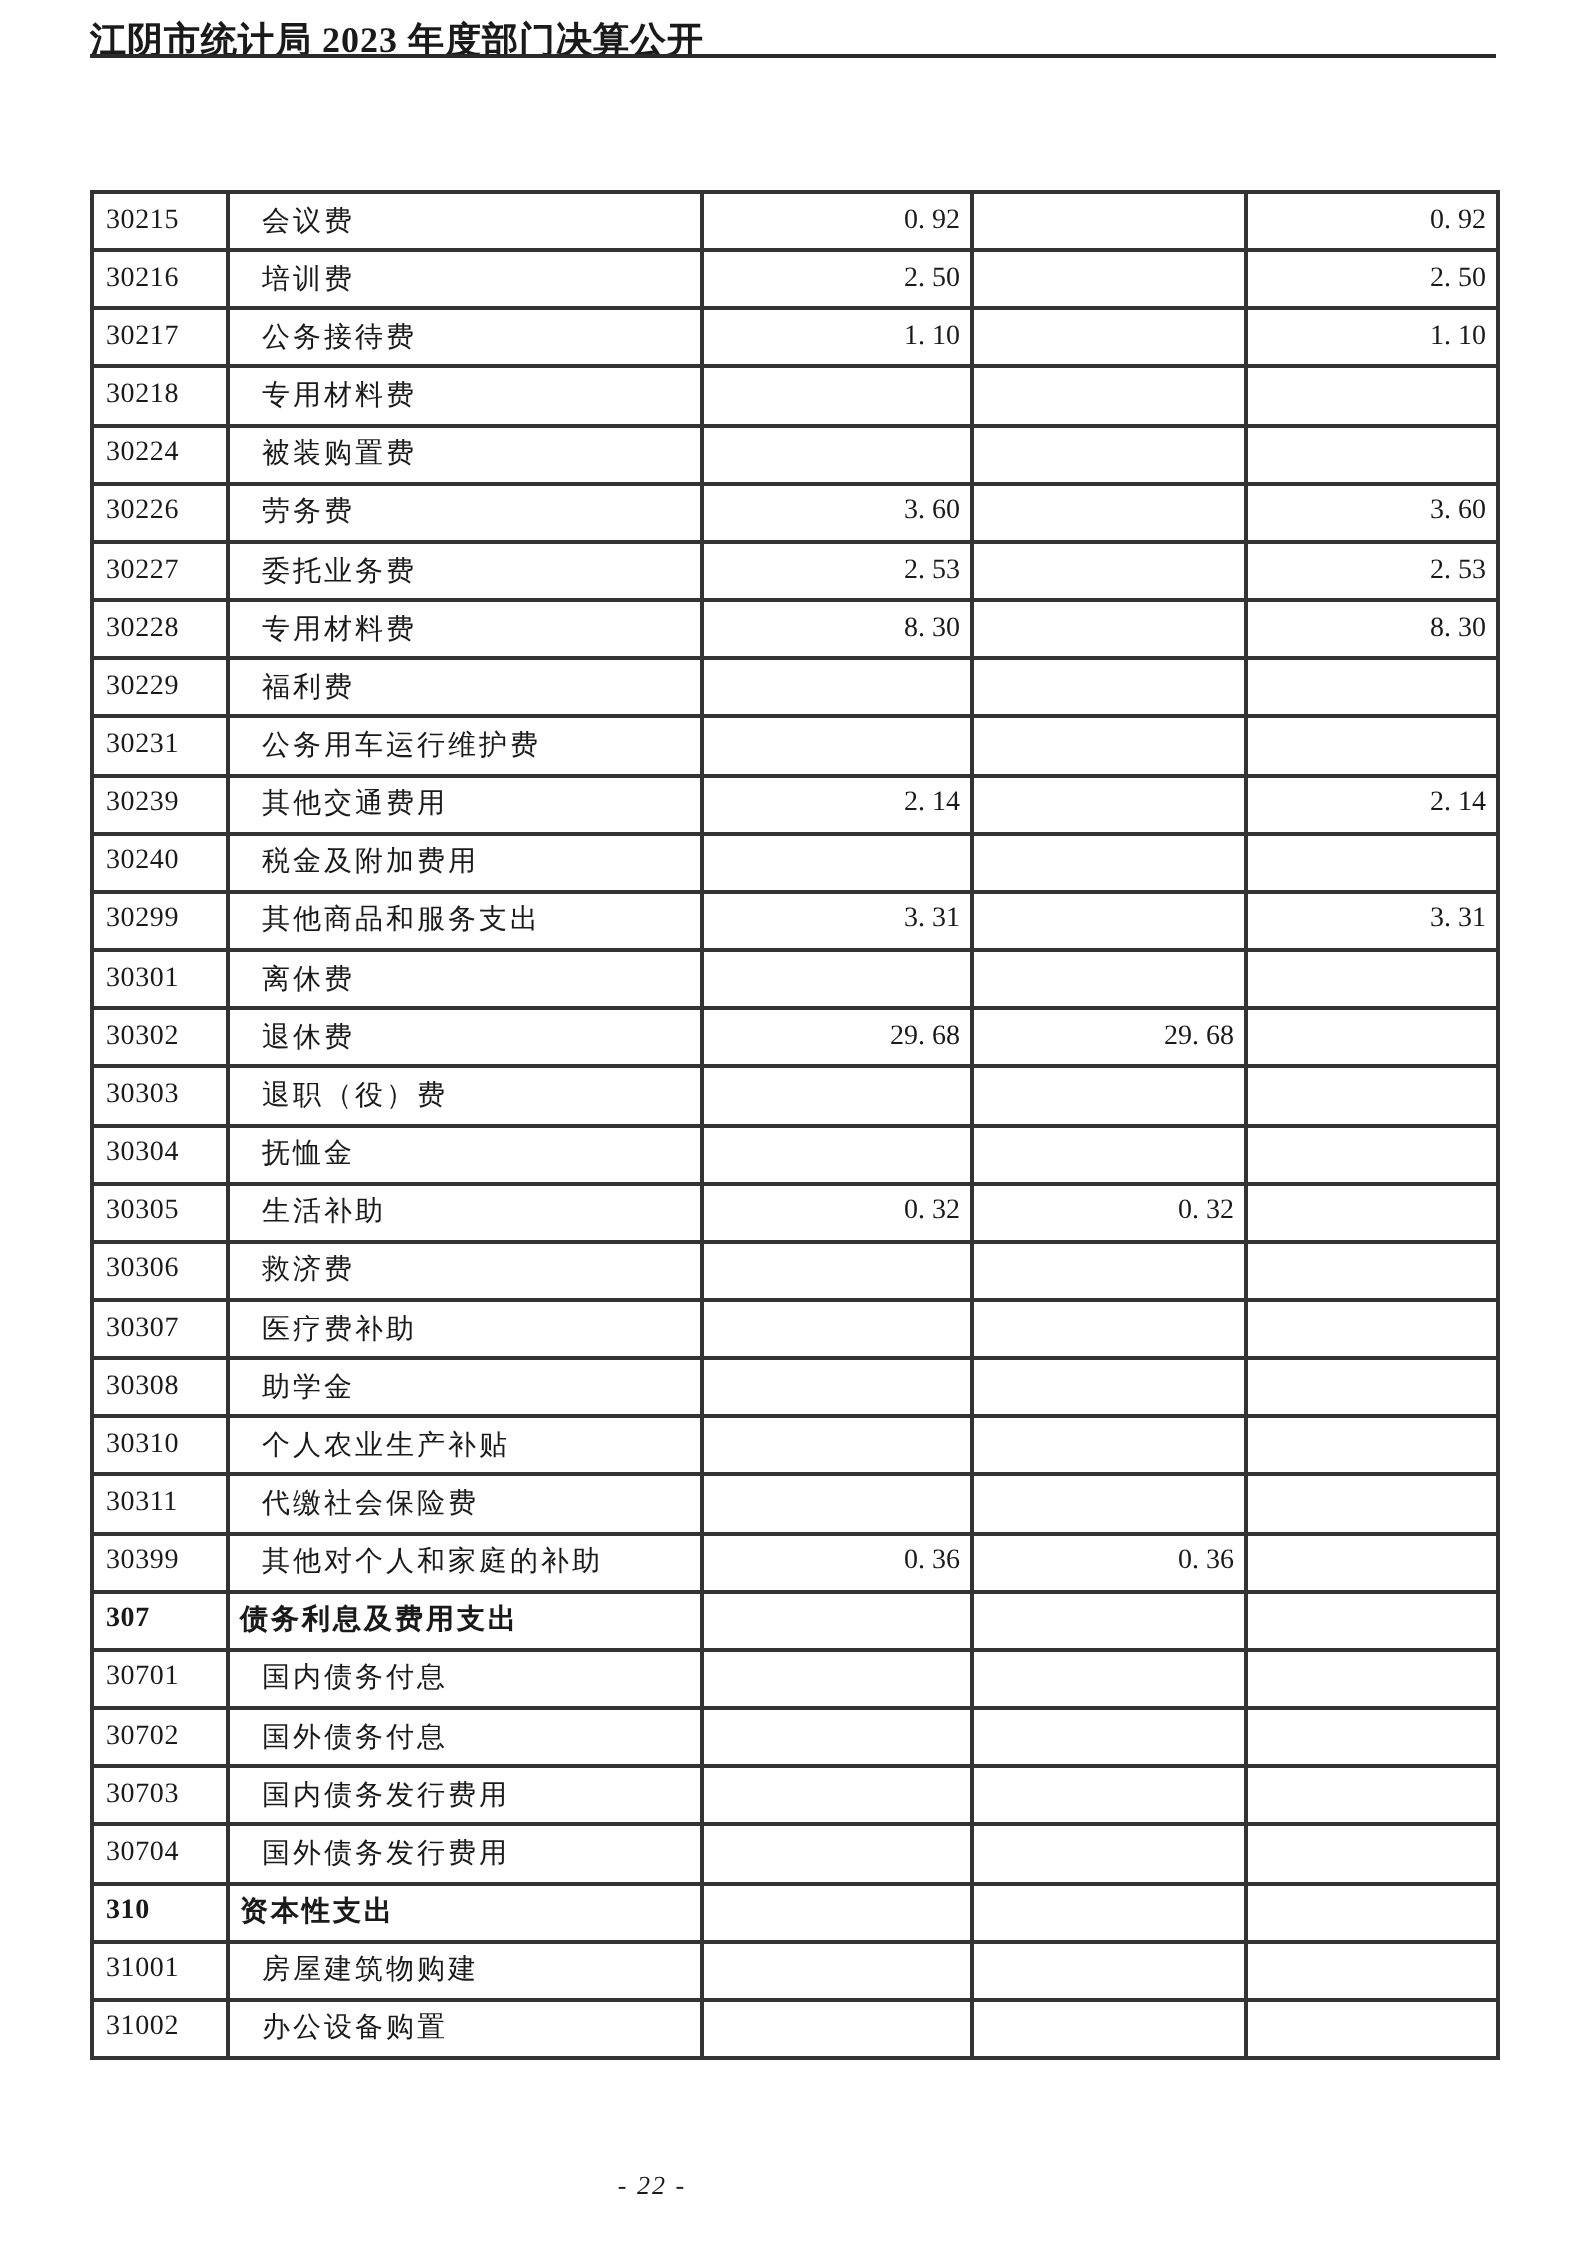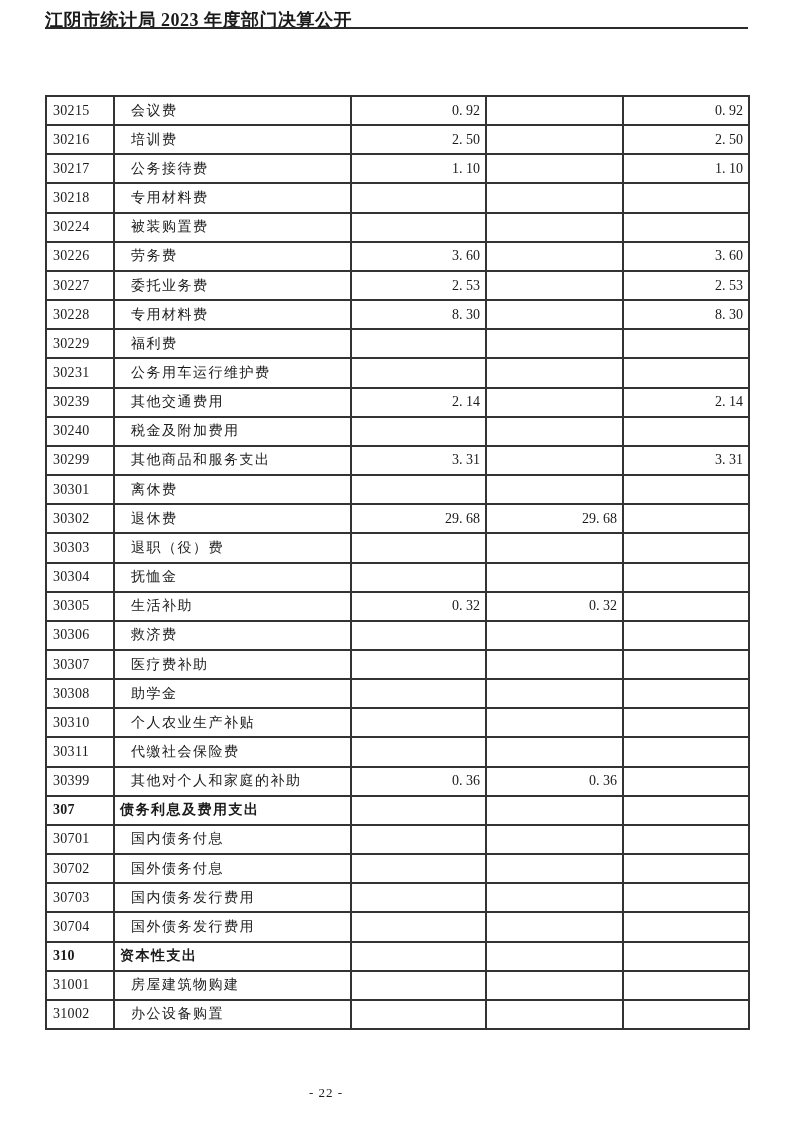--- a/index.html
+++ b/index.html
@@ -60,20 +60,21 @@
     text-align: right;
     padding-right: 5px;
   }
   .doc-footer {
     position: absolute;
     left: 0; top: 1085px;
     width: 652px;
     text-align: center;
     font-size: 13px;
     letter-spacing: 1px;
+    font-style: italic;
   }
 </style>
 </head>
 <body>
 
 <div class="doc-header">江阴市统计局 2023 年度部门决算公开</div>
 
 <div class="header-rule"></div>
 
 <table class="budget-table">

